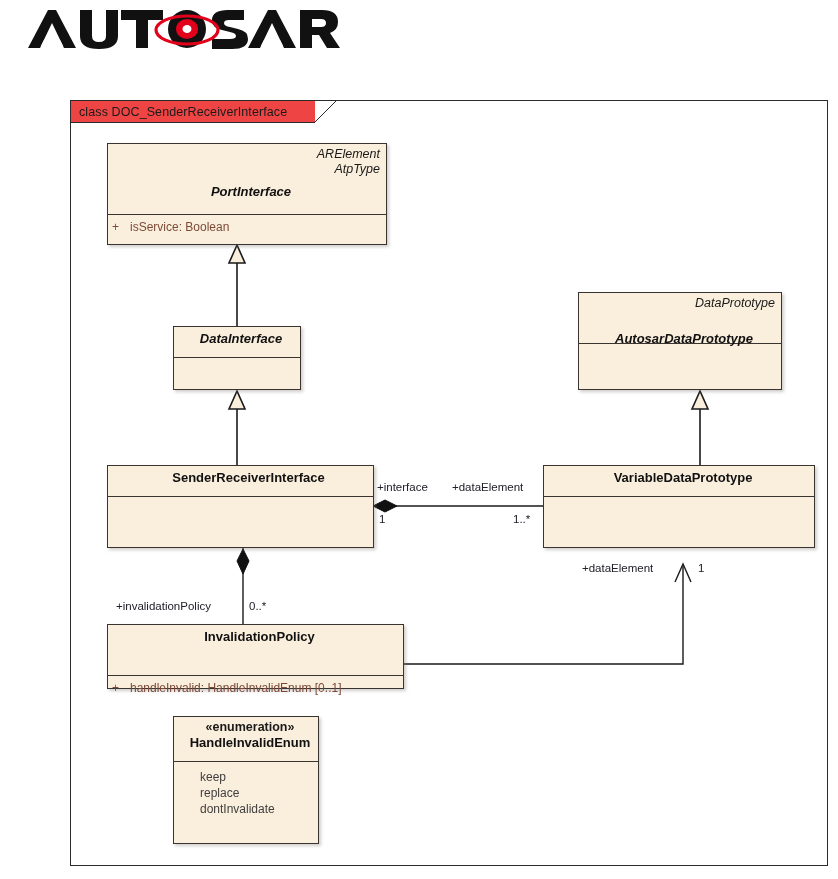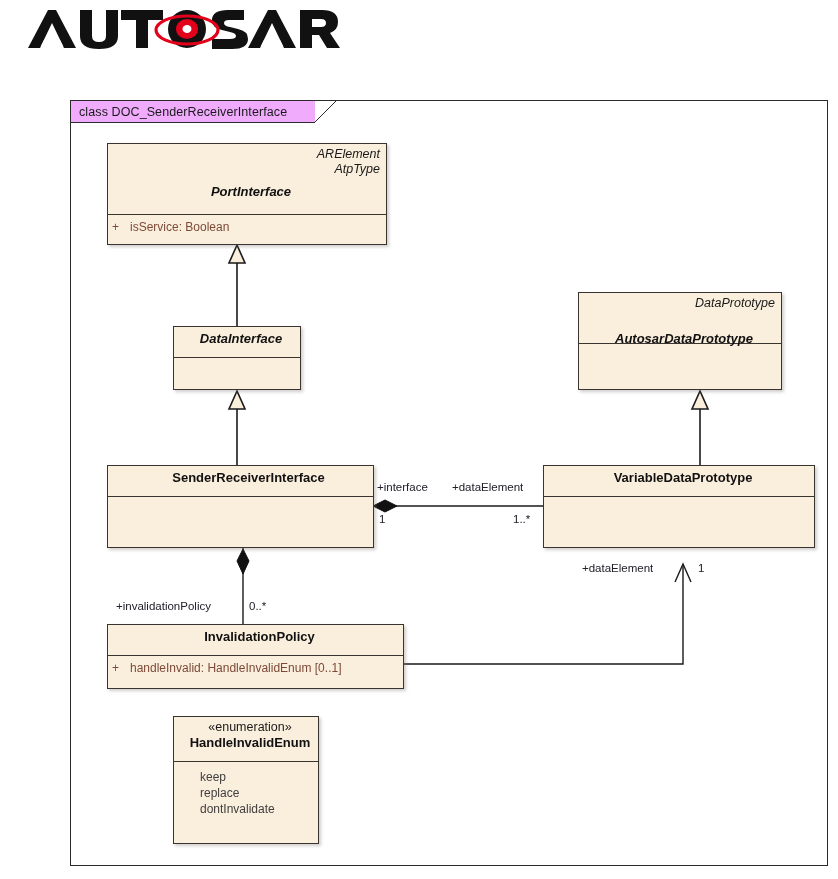--- a/index.html
+++ b/index.html
@@ -39,21 +39,21 @@
     position: absolute;
     left: 0px;
     top: 0px;
     height: 22px;
     border-right: none;
     border-bottom: 1px solid #2b2b2b;
     box-sizing: border-box;
     padding: 0 28px 0 8px;
     display: flex;
     align-items: center;
-    background: #f0abfc;
+    background: #ef4444;
   }
   #frame-title-tab .tab-text {
     font-size: 12.5px;
     color: #1a1a1a;
     white-space: nowrap;
     letter-spacing: 0.1px;
   }
   #frame-title-slant {
     position: absolute;
     top: 0px;
@@ -94,20 +94,21 @@
     font-style: italic;
     font-size: 12.5px;
     color: #1a1a1a;
     line-height: 15px;
   }
   .stereo-center {
     text-align: center;
     font-size: 12.5px;
     color: #1a1a1a;
     line-height: 15px;
+    font-weight: bold;
   }
   .cls-name {
     text-align: center;
     font-weight: bold;
     font-size: 13px;
     color: #111111;
     line-height: 17px;
   }
   .cls-name.abstract { font-style: italic; }
   .attr-row {
@@ -253,21 +254,21 @@
   <div class="uml-head" style="height:30px;">
     <div class="cls-name">VariableDataPrototype</div>
   </div>
   <div class="uml-compartment" style="height:51px;"></div>
 </div>
 
 <div class="uml-box" style="left:107px; top:624px; width:297px; height:65px;">
   <div class="uml-head" style="height:30px;">
     <div class="cls-name">InvalidationPolicy</div>
   </div>
-  <div class="uml-compartment" style="height:38px;">
+  <div class="uml-compartment" style="height:38px;margin-top:20px;">
     <div class="attr-row">
       <span class="vis">+</span><span>handleInvalid:  HandleInvalidEnum [0..1]</span>
     </div>
   </div>
 </div>
 
 <div class="uml-box" style="left:173px; top:716px; width:146px; height:128px;">
   <div class="uml-head" style="height:44px;">
     <div class="stereo-center">«enumeration»</div>
     <div class="cls-name" style="line-height:16px;">HandleInvalidEnum</div>

